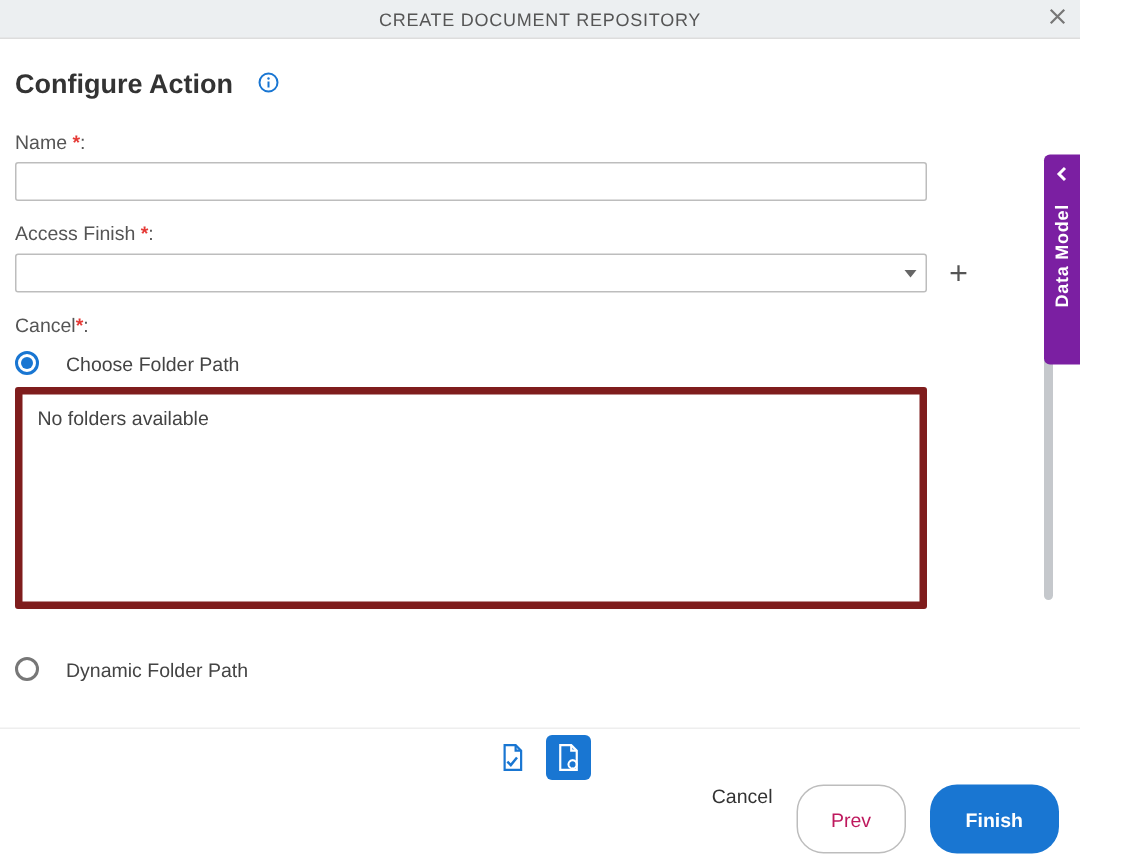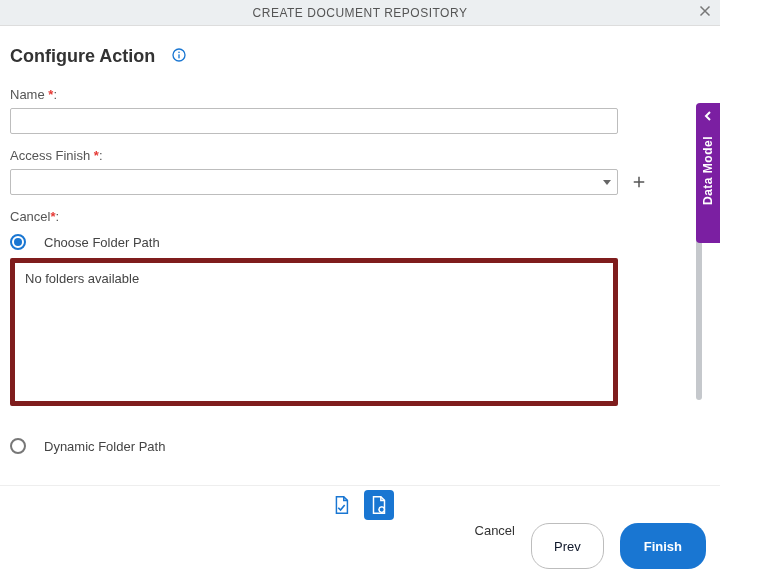--- a/index.html
+++ b/index.html
@@ -35,21 +35,21 @@
   .side-tab-chevron { margin-top: 6px; }
   .side-tab-chevron svg { width: 10px; height: 10px; stroke: #fff; stroke-width: 2; fill: none; }
   .side-tab-text { writing-mode: vertical-rl; transform: rotate(180deg); color: #fff; font-size: 12px; font-weight: 600; margin-top: 12px; letter-spacing: 0.5px; white-space: nowrap; }
   .footer { position: absolute; left: 0; right: 0; bottom: 0; background: #fff; }
   .tool-row { height: 38px; border-top: 1px solid #eee; display: flex; align-items: center; justify-content: center; gap: 8px; }
   .tool-icon { width: 30px; height: 30px; border-radius: 4px; display: flex; align-items: center; justify-content: center; cursor: pointer; }
   .tool-icon.active { background: #1976d2; }
   .tool-icon svg { width: 22px; height: 22px; }
   .button-row { height: 50px; display: flex; justify-content: flex-end; gap: 16px; padding: 0 14px 4px 0; }
   .btn-text { font-size: 13px; color: #333; cursor: pointer; }
-  .btn-outline { border: 1px solid #bdbdbd; border-radius: 18px; padding: 6px 22px; font-size: 13px; color: #0f172a; background: #fff; cursor: pointer; }
+  .btn-outline { border: 1px solid #bdbdbd; border-radius: 18px; padding: 6px 22px; font-size: 13px; color: #be185d; background: #fff; cursor: pointer; }
   .btn-primary { background: #1976d2; color: #fff; border: none; border-radius: 18px; padding: 7px 24px; font-size: 13px; font-weight: 600; cursor: pointer; }
 </style>
 </head>
 <body>
 
 <div class="window">
 
   <div class="titlebar">
     <span class="titlebar-title">CREATE DOCUMENT REPOSITORY</span>
     <span class="close-btn">

